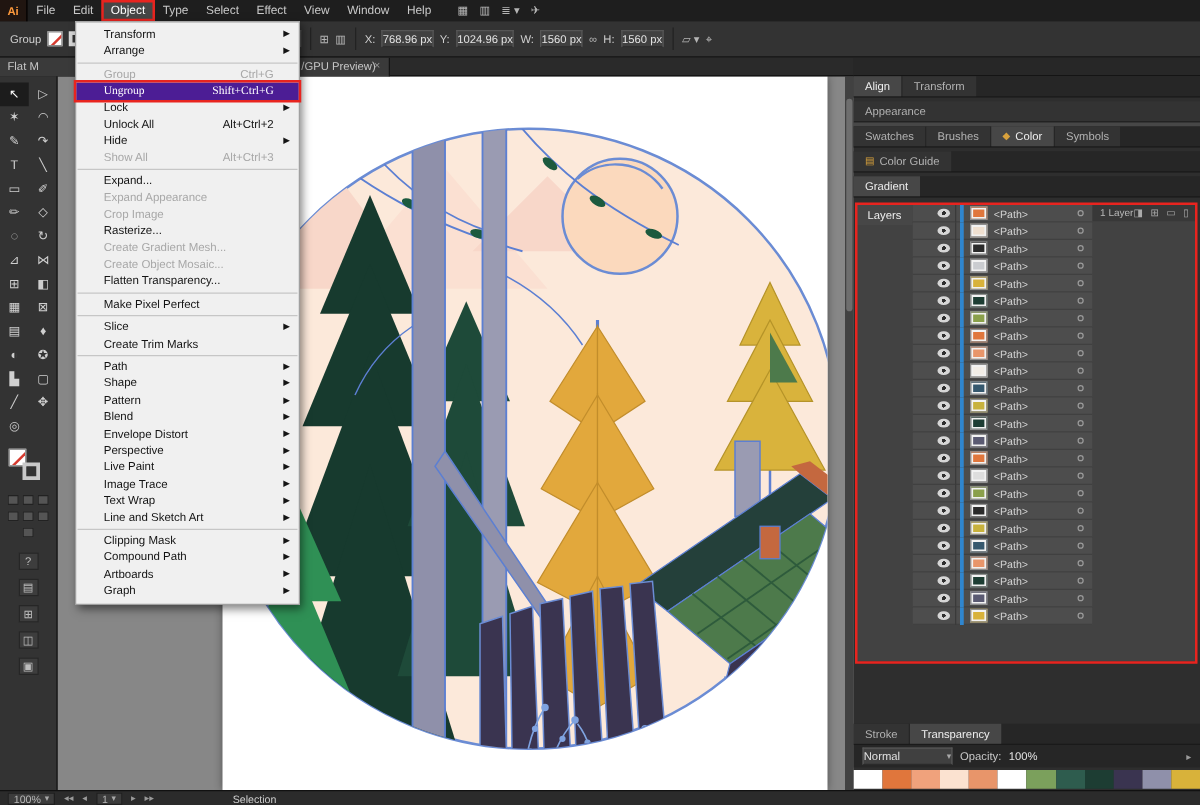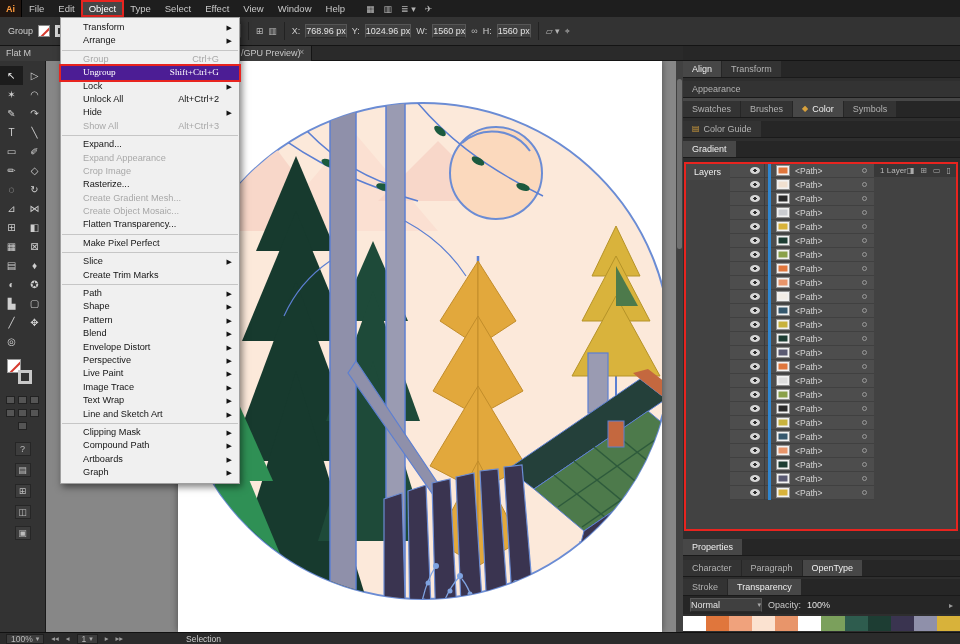--- a/index.html
+++ b/index.html
@@ -650,28 +650,20 @@
       <span class="ficons" id="footer-icons">
           <span>◨</span>
           <span>⊞</span>
           <span>▭</span>
           <span>▯</span>
         </span>
     </div>
   </div>
   <div class="layers-red"></div>
 
-  <div class="panel-strip" style="top:478px">
-    <span class="ptab active">Properties</span>
-  </div>
-  <div class="panel-strip" style="top:499px" id="type-tabs">
-      <span class="ptab">Character</span>
-      <span class="ptab">Paragraph</span>
-      <span class="ptab active">OpenType</span>
-    </div>
   <div class="panel-strip" style="top:518px" id="stroke-tabs">
       <span class="ptab">Stroke</span>
       <span class="ptab active">Transparency</span>
     </div>
 
   <div class="blend-row">
     <span class="fbox blend-select">
       <span>Normal</span>
       <span class="caret">▾</span>
     </span>

